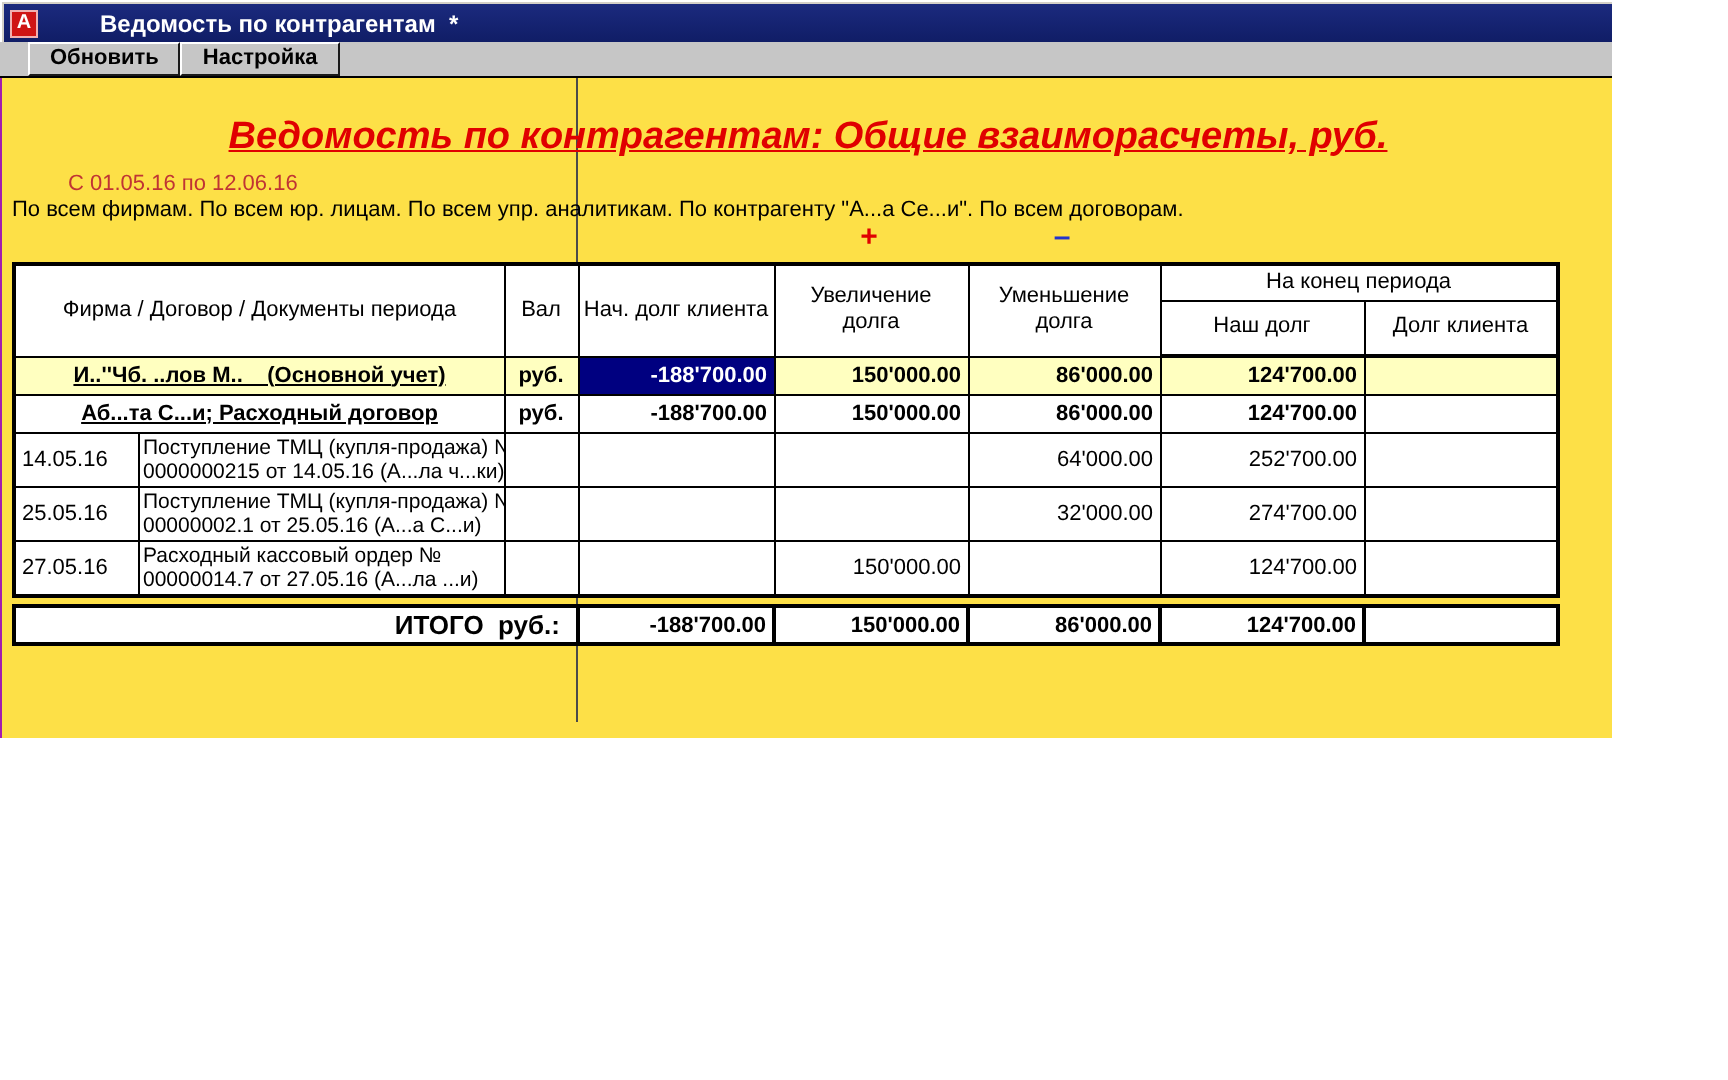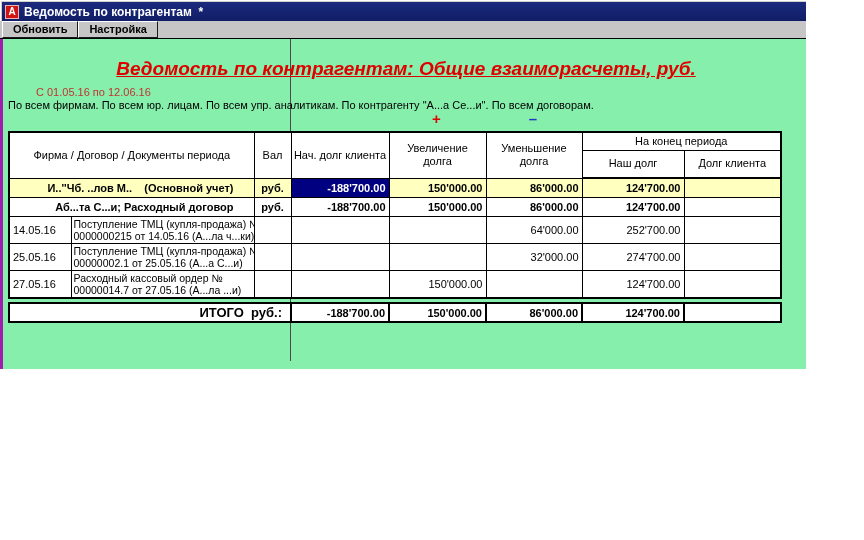--- a/index.html
+++ b/index.html
@@ -14,35 +14,35 @@
     position:absolute; left:1px; top:1px; width:805px; height:20px;
     background:linear-gradient(180deg,#1b2a7e 0%, #101d66 100%);
     display:flex; align-items:center;
     border-top:1px solid #d4d0c8; border-left:1px solid #d4d0c8;
   }
   .app-icon {
     width:14px; height:14px; margin:0 5px 0 3px;
     background:#cf1414; color:#ffffff; border:1px solid #f0b0b0;
     font-size:10px; font-weight:bold; line-height:12px; text-align:center;
   }
-  .title-text { color:#ffffff; font-weight:bold; font-size:12px; white-space:pre; }
+  .title-text { color:#ffffff; font-weight:bold; font-size:12px; white-space:pre;margin-left:26px; }
   .toolbar {
     position:absolute; left:0; top:21px; width:806px; height:18px;
     background:#c6c6c6; border-bottom:1px solid #000000;
-    display:flex; align-items:stretch; padding-left:2px;
+    display:flex; align-items:stretch; padding-left:14px;
   }
   .tb-btn {
     background:#c6c6c6; font-family:inherit; font-size:11px; font-weight:bold;
     border:1px solid; border-color:#ffffff #1a1a1a #1a1a1a #ffffff;
     padding:0 10px; margin:0; cursor:default; line-height:15px;
   }
   
   .sheet {
     position:absolute; left:0; top:39px; width:806px; height:330px;
-    background:#86efac; border-left:3px solid #a21caf;
+    background:#fde047; border-left:1px solid #a21caf;
   }
   .col-gridline { position:absolute; left:287px; top:0; width:1px; height:322px; background:#4a4a4a; }
   .report-title {
     position:absolute; left:0; top:19px; width:806px; text-align:center;
     font-size:19px; font-weight:bold; font-style:italic; text-decoration:underline;
     color:#e00000; white-space:nowrap;
   }
   .period  { position:absolute; left:5px; top:47px; font-size:11px; color:#c03434; white-space:pre;margin-left:28px; }
   .filters { position:absolute; left:5px; top:60px; font-size:11px; color:#000000; white-space:pre; }
   .sign { position:absolute; top:71px; font-size:15px; font-weight:bold; text-align:center; }
@@ -62,21 +62,21 @@
   }
   tr.h1 { height:18px; }
   tr.h2 { height:28px; }
   th.rowspan2 { border-bottom:2px solid #000000; }
   th.c-end { border-left:2px solid #000000; }
   tr.h2 th { border-bottom:2px solid #000000; }
   th.nowrap { white-space:nowrap; }
   tr.group { height:19px; }
   tr.group td { font-weight:bold; }
   tr.r-yellow td { background:#ffffc0; }
-  td.firm { padding:0 20px; white-space:pre; text-align:right; }
+  td.firm { padding:0 20px; white-space:pre; text-align:center;text-decoration:underline; }
   td.cur  { text-align:center; font-weight:bold; }
   td.num  { text-align:right; padding:0 3px; white-space:nowrap; }
   tr.doc  { height:25px; }
   tr.doc td { font-weight:normal; vertical-align:middle; }
   td.date { vertical-align:top; text-align:left; padding:1px 3px; font-size:11px; }
   td.docname { vertical-align:top; text-align:left; padding:1px 2px; font-size:10.5px; line-height:12px; white-space:nowrap; }
   td.sel {
     background:#000080 !important; color:#ffffff;
     border:2px solid #000000;
   }

